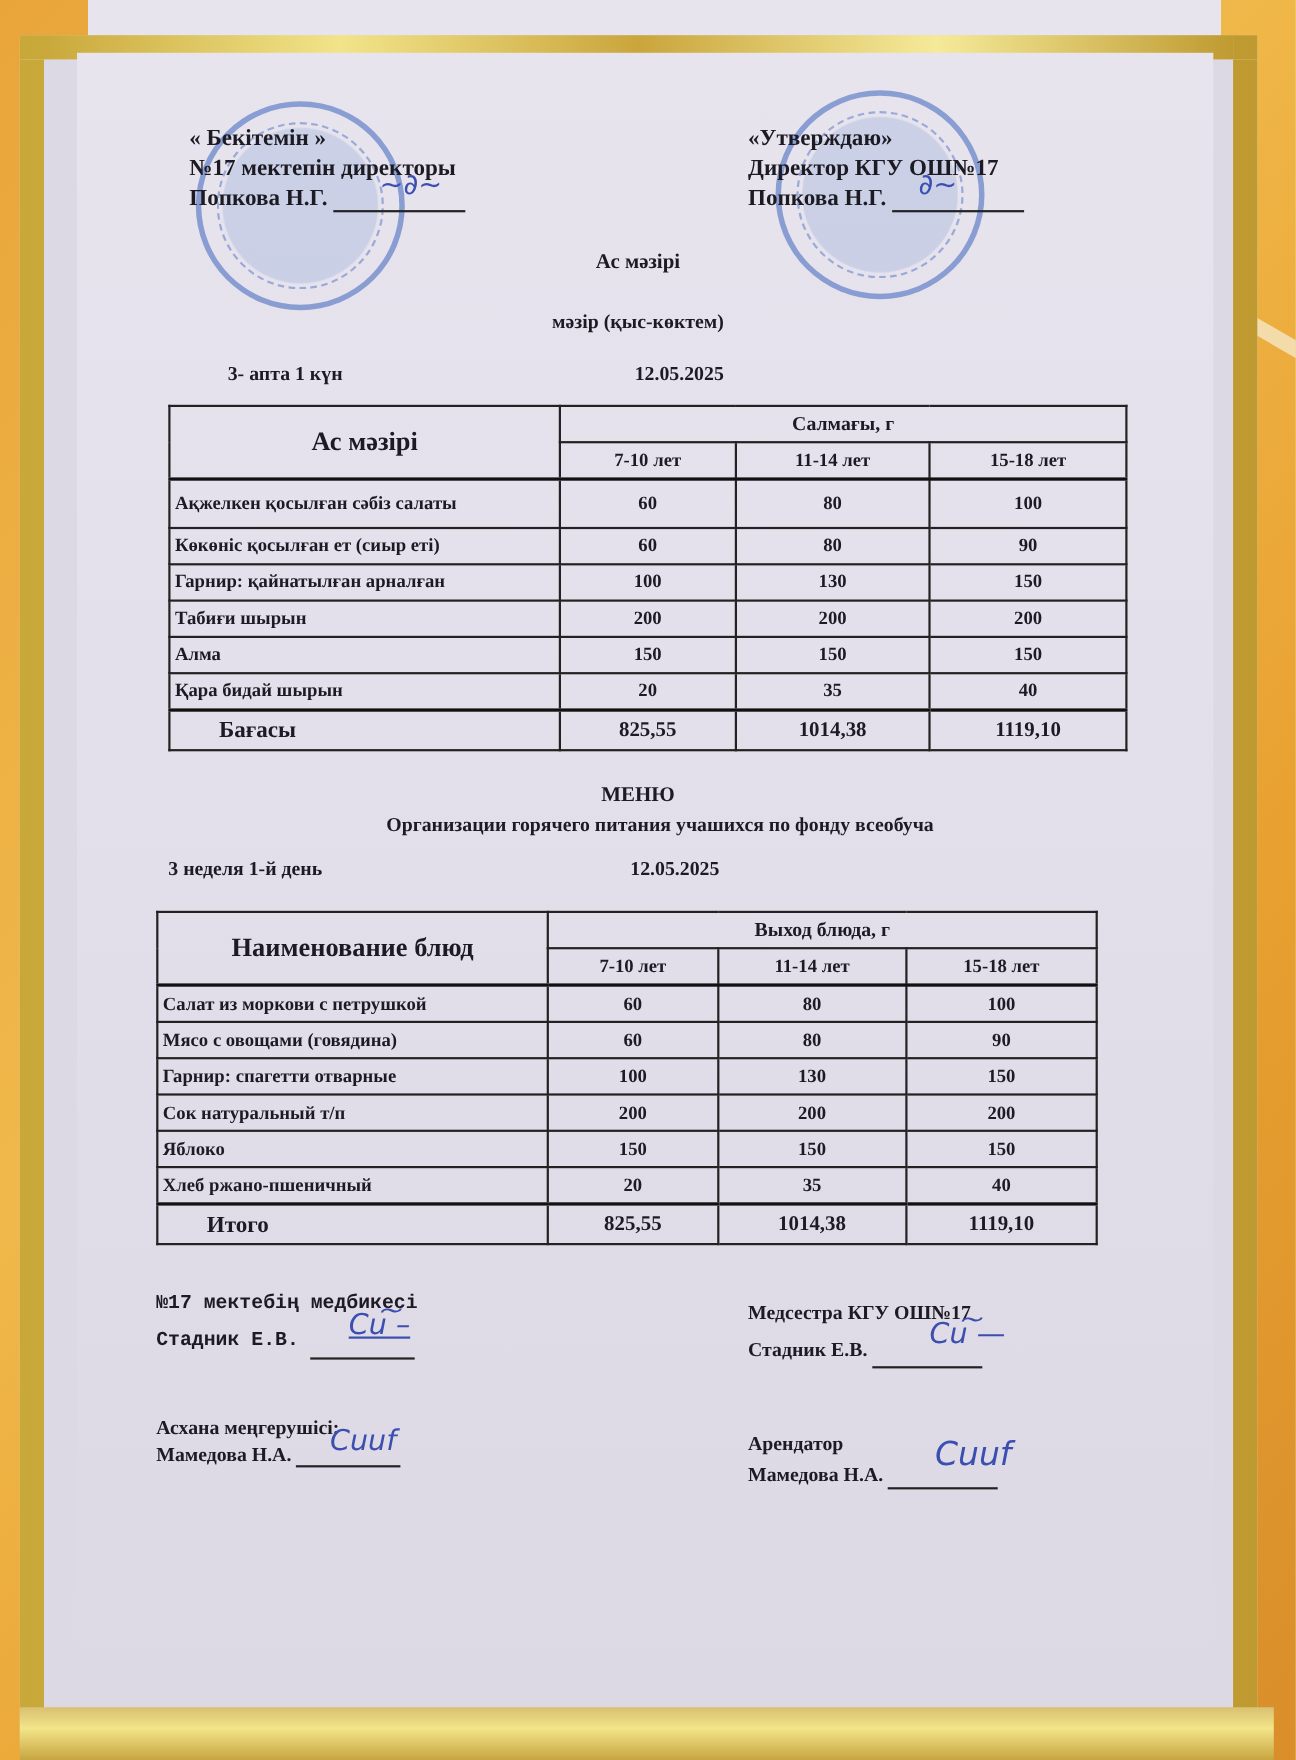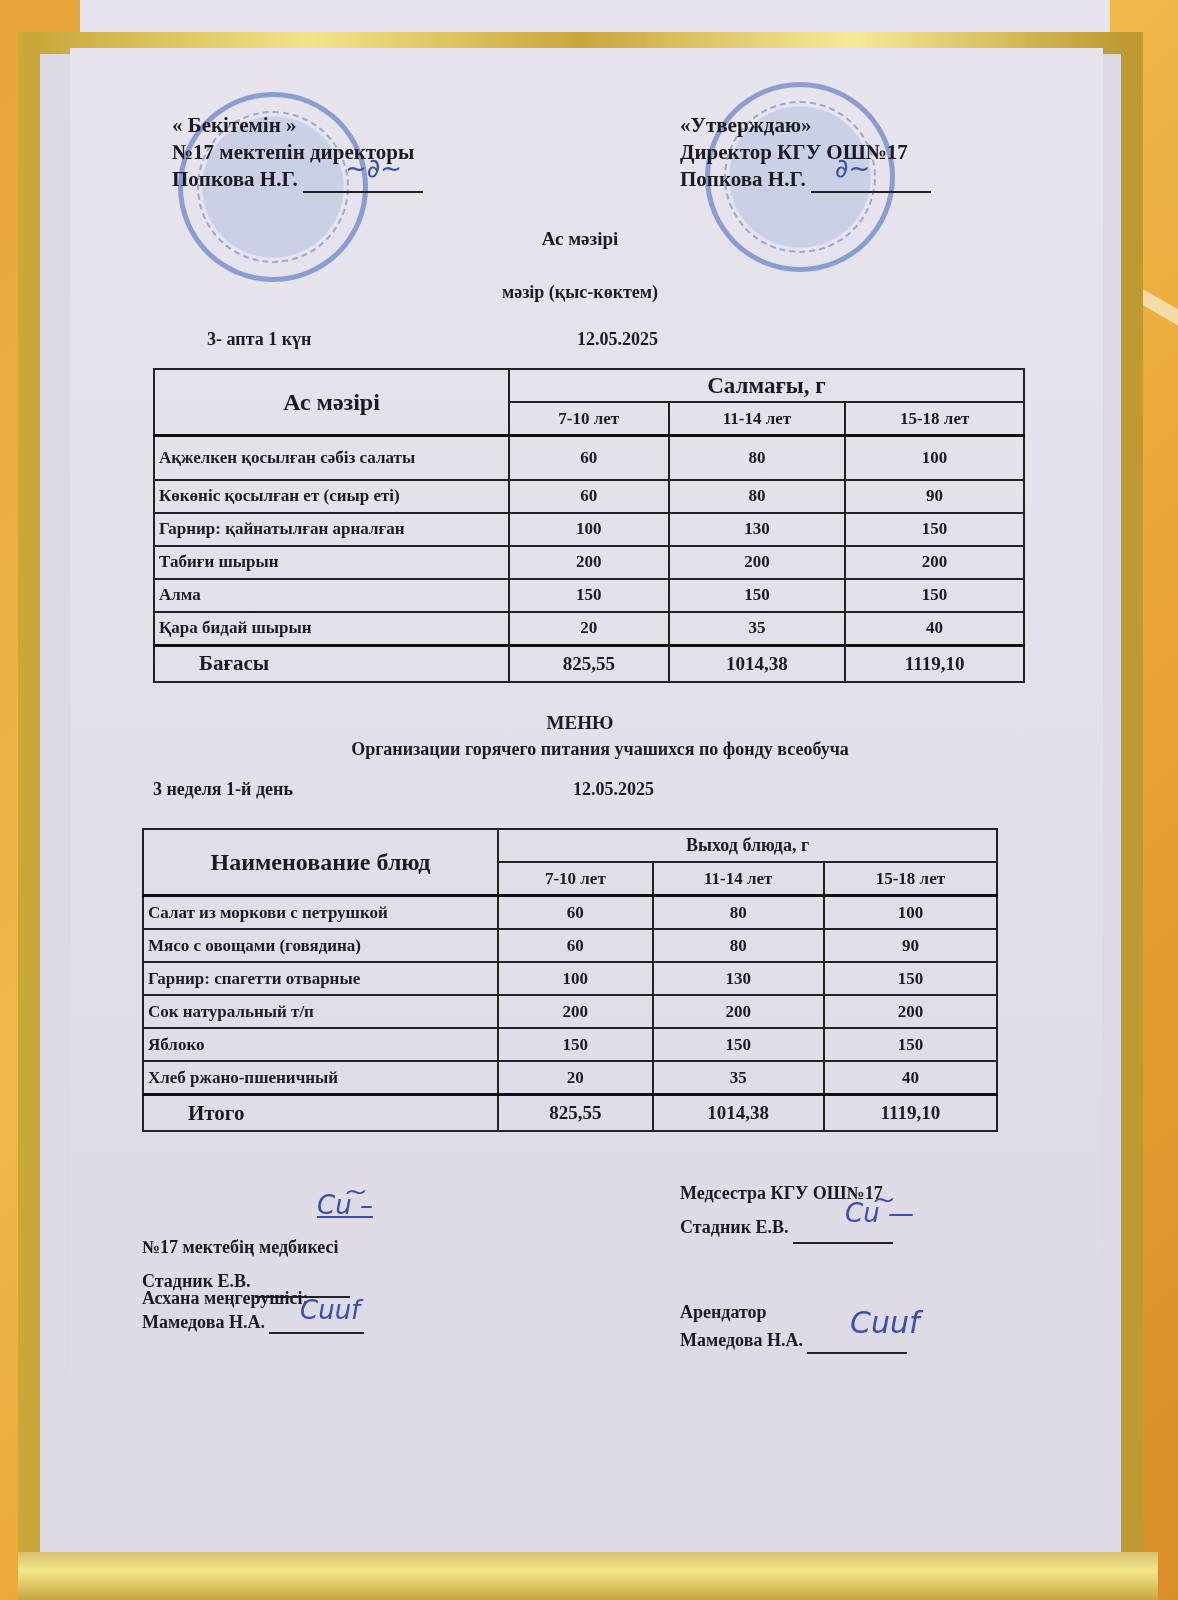--- a/index.html
+++ b/index.html
@@ -67,21 +67,21 @@
   <div class="center" style="top:218px;font-size:19px;">Ас мәзірі</div>
   <div class="center" style="top:272px;font-size:18px;">мәзір (қыс-көктем)</div>
 
   <div class="blk" style="left:103px;top:316px;font-size:18px;margin-left:44px;">3- апта 1 күн</div>
   <div class="blk" style="left:517px;top:316px;font-size:18px;">12.05.2025</div>
 
   <table style="left:93px;top:358px;width:872px;">
     <tbody>
         <tr>
       <th rowspan="2" class="big" style="width:345px;border-bottom:3px solid #111;">Ас мәзірі</th>
-      <th colspan="3" style="font-size:23px;">Салмағы, г</th>
+      <th colspan="3" style="font-size:18px;">Салмағы, г</th>
     </tr>
     <tr style="border-bottom:3px solid #111;">
       <th>7-10 лет</th>
       <th>11-14 лет</th>
       <th>15-18 лет</th>
     </tr>
     <tr style="height:44px;">
       <td>Ақжелкен қосылған сәбіз салаты</td>
       <td class="num">60</td>
       <td class="num">80</td>
@@ -180,21 +180,21 @@
     </tr>
     <tr class="total">
       <td>Итого</td>
       <td class="num">825,55</td>
       <td class="num">1014,38</td>
       <td class="num">1119,10</td>
     </tr>
   </tbody>
     </table>
 
-  <div class="blk" style="left:82px;top:1220px;font-size:18px;line-height:34px;">
+  <div class="blk" style="left:82px;top:1158px;font-size:18px;line-height:34px;font-family:Liberation Mono, monospace;">
     <div>№17 мектебің медбикесі</div>
     <div><span>Стадник Е.В.</span> <span class="line" style="width:95px;"></span></div>
   </div>
   <div class="sig" style="left:257px;top:1180px;text-decoration:underline;">Cu͠ –</div>
 
   <div class="blk" style="left:620px;top:1166px;font-size:18px;line-height:34px;">
     <div>Медсестра КГУ ОШ№17</div>
     <div><span>Стадник Е.В.</span> <span class="line" style="width:100px;"></span></div>
   </div>
   <div class="sig" style="left:785px;top:1188px;">Cu͠ —</div>

